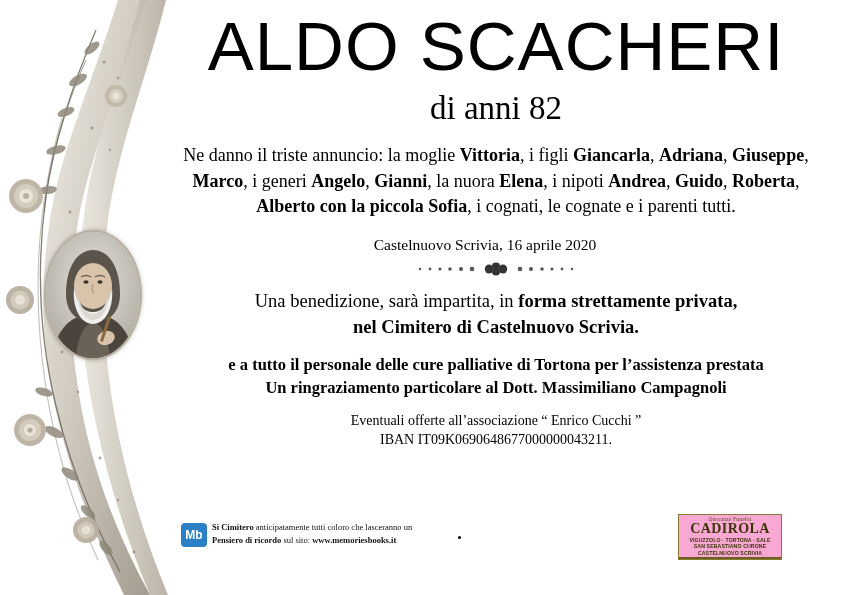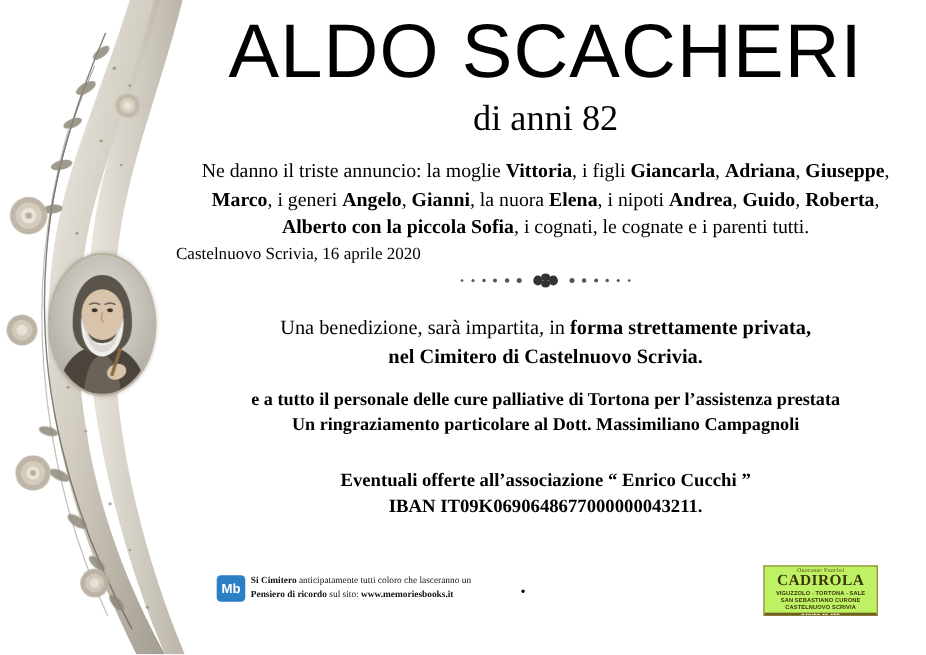--- a/index.html
+++ b/index.html
@@ -86,60 +86,60 @@
 
   .announce {
     margin-top: 16px;
     font-size: 18px;
     line-height: 1.42;
     padding: 0 6px;
   }
   .announce b { font-weight: bold; }
 
   .place-date {
-    margin-top: 2px;
+    margin-top: 16px;
     font-size: 15.5px;
-    text-align: left;
+    text-align: center;
     padding-right: 22px;
   }
 
   .divider {
     margin: 8px auto 0 auto;
     width: 180px;
     height: 14px;
     position: relative;
   }
 
   .blessing {
-    margin-top: 24px;
+    margin-top: 12px;
     font-size: 18.5px;
     line-height: 1.42;
   }
   .blessing b { font-weight: bold; }
   .blessing .line2 { font-weight: bold; font-size: 18.5px; }
 
   .thanks {
     margin-top: 12px;
     font-weight: bold;
     font-size: 16.5px;
     line-height: 1.4;
     font-family: "Liberation Serif", serif;
   }
 
   .offers {
-    margin-top: 28px;
-    font-weight: bold;
-    font-size: 17px;
+    margin-top: 12px;
+    font-weight: normal;
+    font-size: 14px;
     line-height: 1.38;
   }
 
   
   .footer {
     position: absolute;
-    left: 16px;
+    left: 0;
     top: 512px;
     width: 668px;
     height: 72px;
   }
 
   .mb-logo {
     position: absolute;
     left: 181px;
     top: 11px;
     width: 26px;
@@ -177,21 +177,21 @@
     border-radius: 50%;
   }
 
   .agency {
     position: absolute;
     left: 678px;
     top: 2px;
     width: 102px;
     height: 44px;
     border: 1px solid #8a7b33;
-    background: #bef264;
+    background: #f9a8d4;
     text-align: center;
     overflow: hidden;
   }
   .agency .ag-top {
     font-family: "Liberation Serif", serif;
     font-size: 5.5px;
     color: #5a4f17;
     margin-top: 1px;
     letter-spacing: 0.2px;
   }

